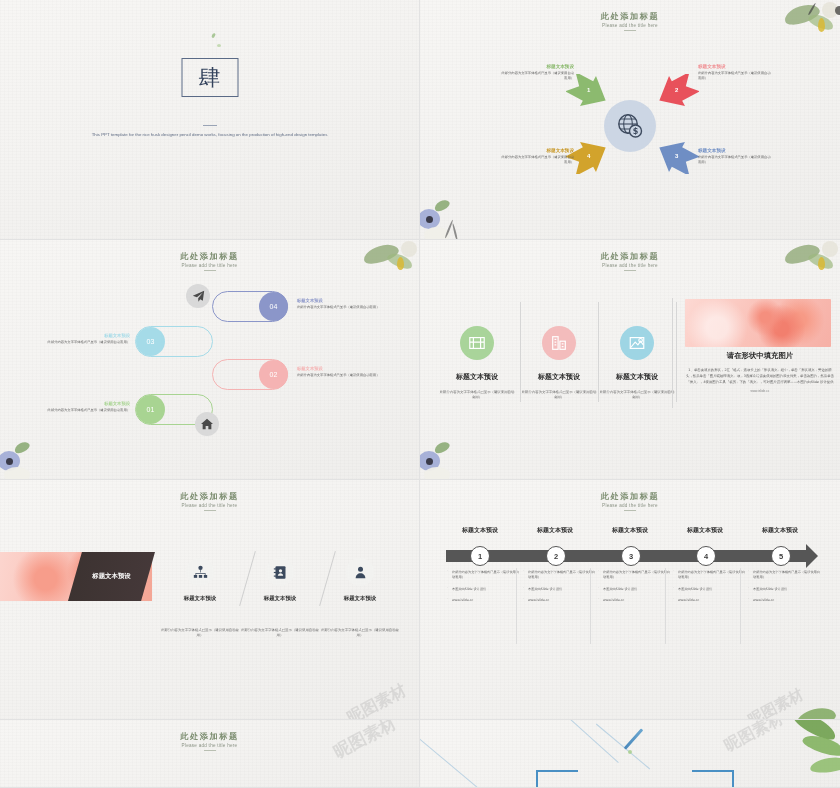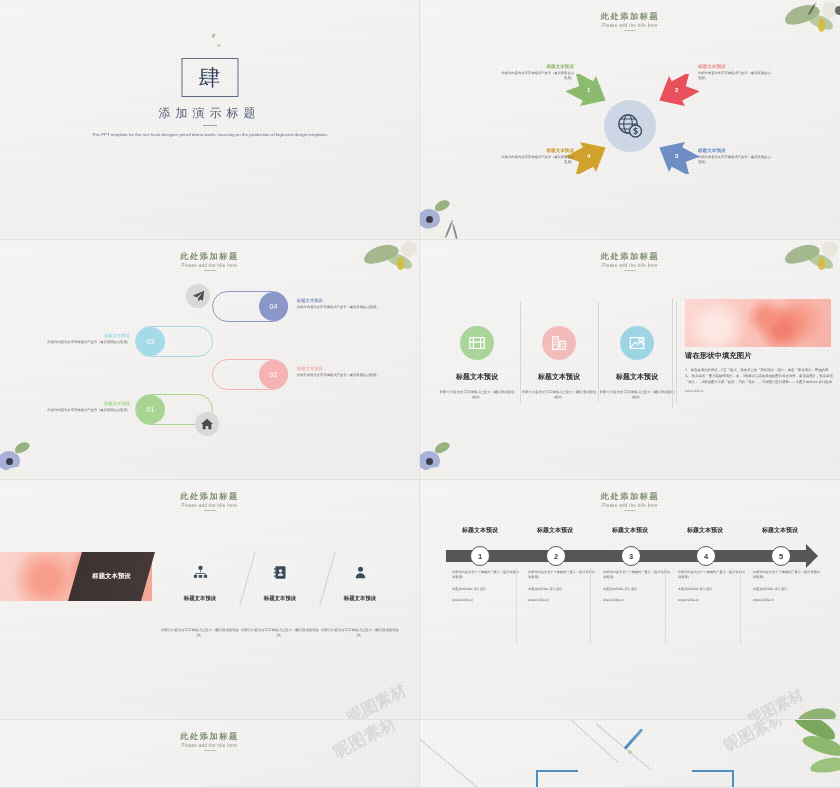--- a/index.html
+++ b/index.html
@@ -158,21 +158,20 @@
 
 <div id="grid">
 
   <div class="slide">
     <div class="t1-dot"></div>
     <div class="t1-dot2"></div>
 
     <div class="t1-box">
       <span>肆</span>
     </div>
-    <div class="t1-title">添加演示标题</div>
     <div class="t1-rule"></div>
     <div class="t1-sub">This PPT template for the rice husk designer pencil demo works, focusing on the production of high-end design templates</div>
   </div>
 
   <div class="slide r">
     <div class="s-head">
       <div class="cn">此处添加标题</div>
       <div class="en">Please add the title here</div>
       <div class="rule"></div>
     </div>
@@ -371,21 +370,21 @@
             <path d="M3 15l5-6 3 3 3-4 3 4"></path>
           <circle cx="14" cy="7" r="2"></circle>
         </svg>
       </div>
       <div class="h">标题文本预设</div>
       <div class="b">此部分内容为文字字体格式已显示（建议使用自动套用）</div>
     </div>
 
     <div class="vdiv" style="left:252px;top:58px;height:110px;"></div>
     <div class="pic-pink" style="left:265px;top:59px;width:146px;height:48px;"></div>
-    <div class="s4-right" style="left:265px;top:111px;width:150px;">
+    <div class="s4-right" style="left:265px;top:111px;width:150px;text-align:center;">
       <div class="h">请在形状中填充图片</div>
       <div class="b">1、单击要填充的形状，2在「格式」选项卡上的「形状填充」组中，单击「形状填充」旁边的箭头，然后单击「图片或纹理填充」项，3选择论坛需要使用的图片和文件夹，单击该图片，然后单击「插入」，4使用图片工具「裁剪」下的「填充」，可对图片进行调整——本图片由Slide 设计提供</div>
       <div class="u">www.islide.cc</div>
     </div>
   </div>
 
   <div class="slide">
     <div class="s-head">
       <div class="cn">此处添加标题</div>
       <div class="en">Please add the title here</div>

